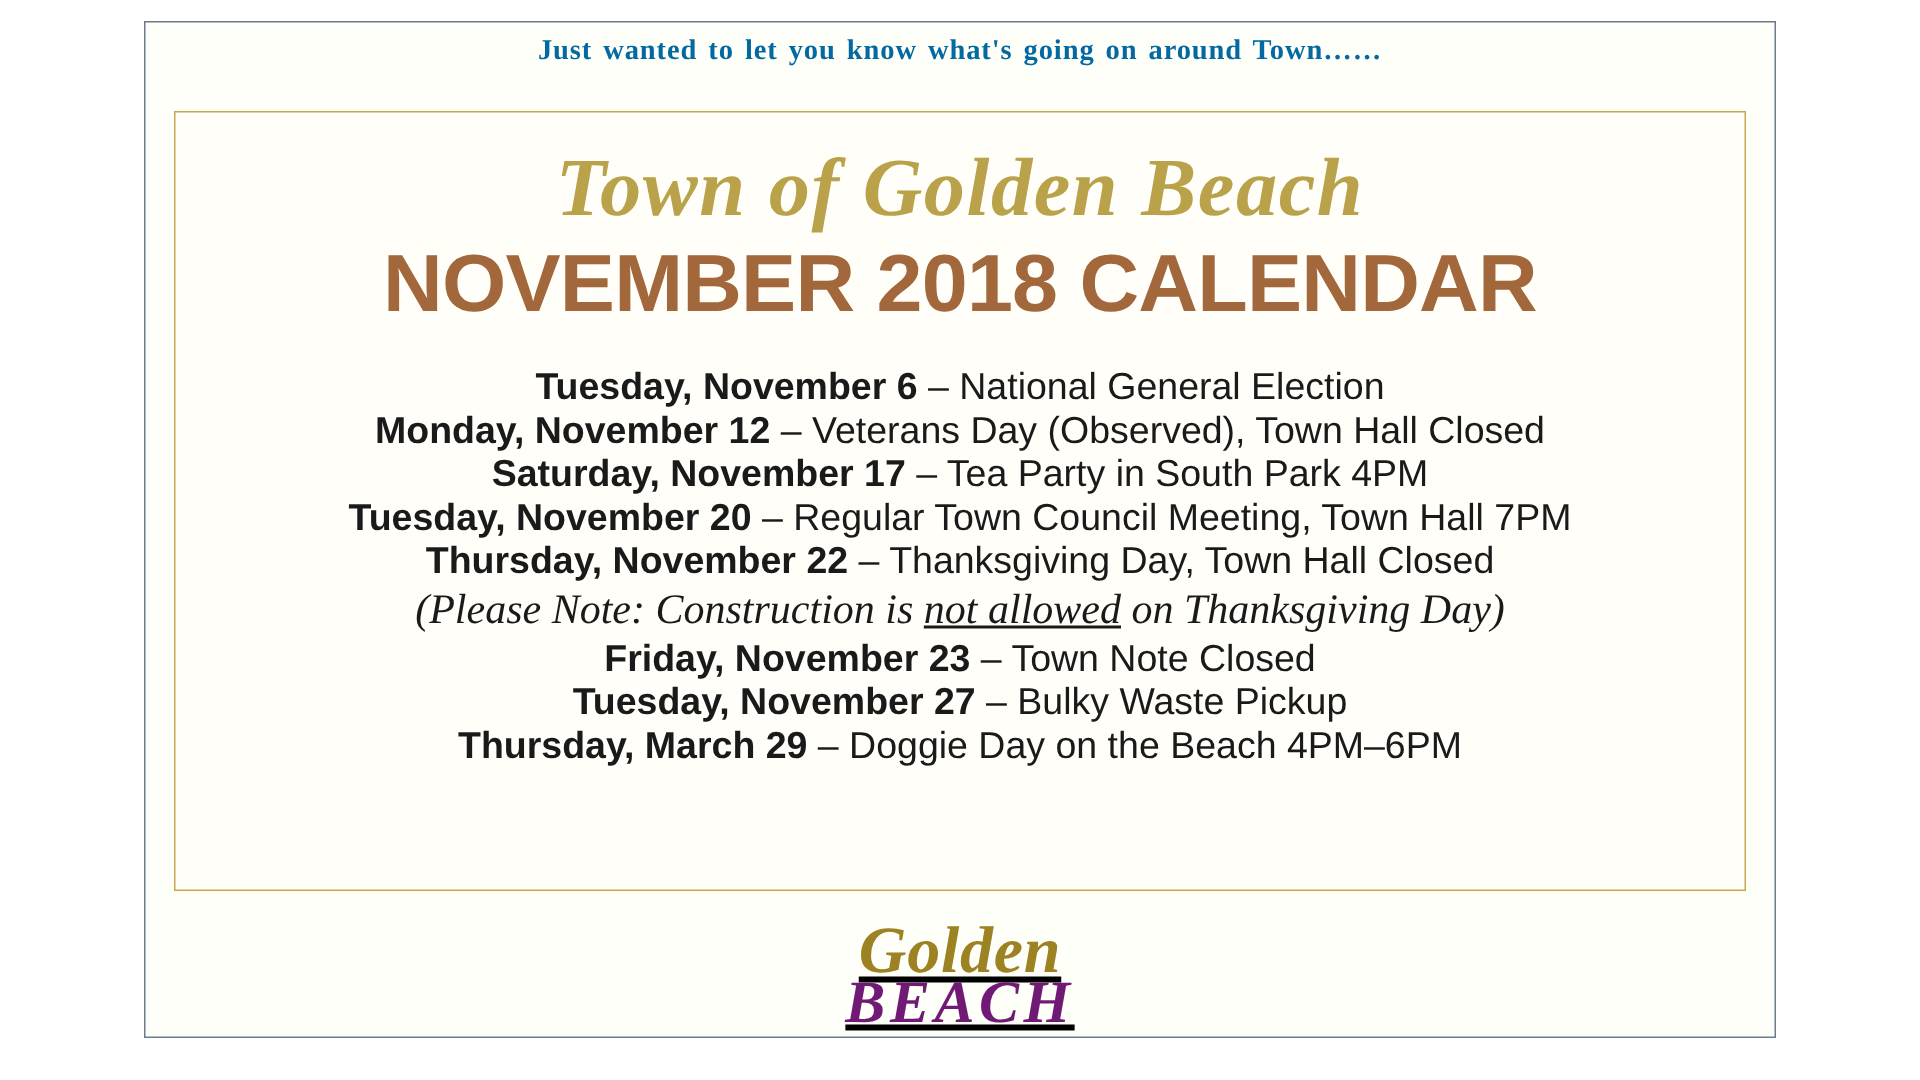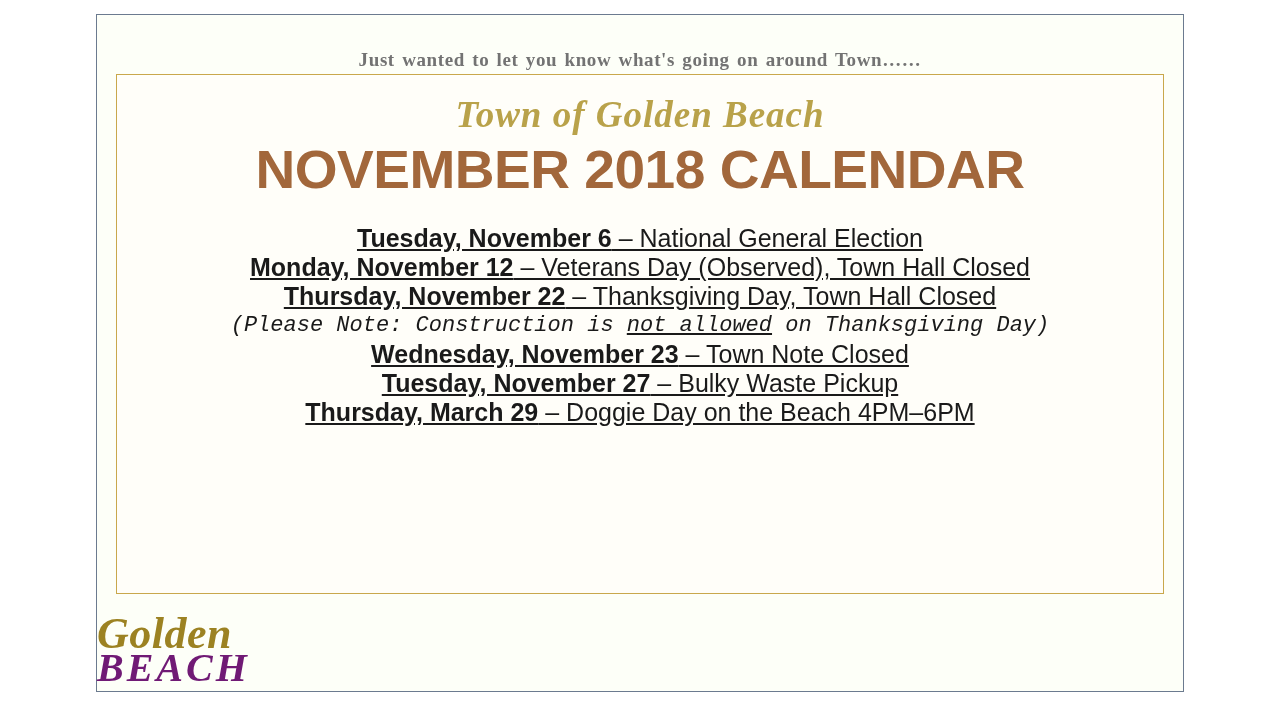--- a/index.html
+++ b/index.html
@@ -23,43 +23,43 @@
     background: #fdfff8;
     border: 1px solid #6b7a8f;
     box-sizing: border-box;
   }
 
   .tagline {
     text-align: center;
     font-family: "Liberation Serif", serif;
     font-weight: bold;
     font-size: 19px;
-    color: #737373;
+    color: #0369a1;
     letter-spacing: 0.6px;
-    margin-top: 34px;
+    margin-top: 8px;
     word-spacing: 2px;
   }
 
   .flyer {
     position: absolute;
     left: 19px;
     top: 59px;
     width: 1048px;
     height: 520px;
     border: 1px solid #c9a84c;
     background: #fffef9;
     box-sizing: border-box;
   }
 
   .flyer-title {
     text-align: center;
     font-family: "Liberation Serif", serif;
     font-style: italic;
     font-weight: bold;
-    font-size: 37px;
+    font-size: 55px;
     color: #b9a24a;
     margin-top: 18px;
     letter-spacing: 1px;
   }
 
   .flyer-subtitle {
     text-align: center;
     font-family: "Liberation Sans", sans-serif;
     font-weight: bold;
     font-size: 54px;
@@ -75,50 +75,50 @@
   }
 
   .event-line {
     text-align: center;
     font-family: "Liberation Sans", sans-serif;
     font-size: 25px;
     color: #1a1a1a;
     line-height: 1.0;
     padding: 2px 0;
     white-space: nowrap;
-    text-decoration: underline;
   }
 
   .event-line .day {
     font-weight: bold;
   }
 
   .event-line .rest {
     font-weight: normal;
   }
 
   .note-line {
     text-align: center;
-    font-family: Liberation Mono, monospace;
-    font-size: 22px;
+    font-family: Liberation Serif, serif;
+    font-size: 28px;
     color: #1a1a1a;
     font-style: italic;
     padding: 2px 0;
     white-space: nowrap;
   }
   .note-line .under {
     text-decoration: underline;
   }
 
   .logo {
     position: absolute;
     left: 0;
     right: 0;
     top: 598px;
-    text-align: left;
+    text-align: center;
+    text-decoration: underline;
   }
   .logo-golden {
     font-family: "Liberation Serif", serif;
     font-style: italic;
     font-weight: bold;
     font-size: 44px;
     color: #9c8222;
     line-height: 0.95;
     letter-spacing: 0.5px;
   }
@@ -147,29 +147,35 @@
 
     <div class="events">
 
       <div class="event-line">
         <span class="day">Tuesday, November 6</span><span class="rest"> – National General Election</span>
       </div>
       <div class="event-line">
         <span class="day">Monday, November 12</span><span class="rest"> – Veterans Day (Observed), Town Hall Closed</span>
       </div>
       <div class="event-line">
+        <span class="day">Saturday, November 17</span><span class="rest"> – Tea Party in South Park 4PM</span>
+      </div>
+      <div class="event-line">
+        <span class="day">Tuesday, November 20</span><span class="rest"> – Regular Town Council Meeting, Town Hall 7PM</span>
+      </div>
+      <div class="event-line">
         <span class="day">Thursday, November 22</span><span class="rest"> – Thanksgiving Day, Town Hall Closed</span>
       </div>
 
       <div class="note-line">
         <span>(Please Note: Construction is </span><span class="under">not allowed</span><span> on Thanksgiving Day)</span>
       </div>
 
       <div class="event-line">
-        <span class="day">Wednesday, November 23</span><span class="rest"> – Town Note Closed</span>
+        <span class="day">Friday, November 23</span><span class="rest"> – Town Note Closed</span>
       </div>
       <div class="event-line">
         <span class="day">Tuesday, November 27</span><span class="rest"> – Bulky Waste Pickup</span>
       </div>
       <div class="event-line">
         <span class="day">Thursday, March 29</span><span class="rest"> – Doggie Day on the Beach 4PM–6PM</span>
       </div>
 
     </div>
   </div>

